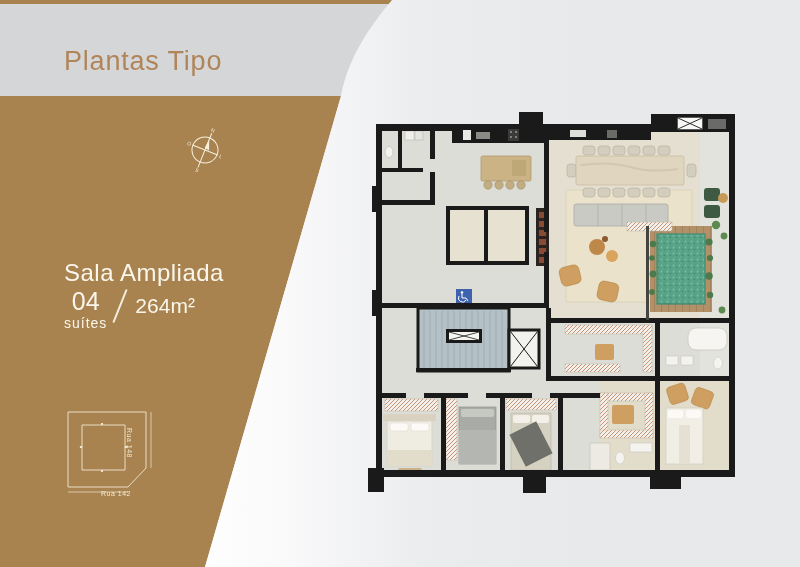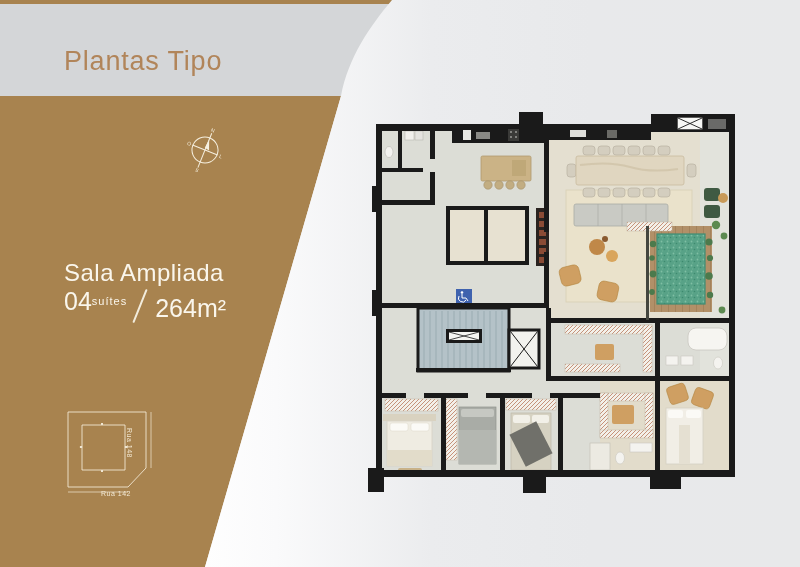--- a/index.html
+++ b/index.html
@@ -21,28 +21,28 @@
   .brand{
     position:absolute;left:64px;top:136px;font-size:20px;font-weight:300;
     color:#f8f4ea;letter-spacing:7px;
   }
   .compass{position:absolute;left:180px;top:125px;}
   .plan-name{
     position:absolute;left:64px;top:259px;font-size:24px;font-weight:300;
     color:#faf6ec;letter-spacing:0.5px;
   }
   .stats{position:absolute;left:64px;top:288px;display:flex;align-items:flex-start;color:#faf6ec;}
-  .stat-suites{display:flex;flex-direction:row;align-items:flex-start;}
+  .stat-suites{display:flex;flex-direction:column;align-items:center;}
   .stat-value{font-size:25px;font-weight:300;line-height:27px;}
-  .stat-sub{font-size:11px;letter-spacing:1px;margin-top:7px;}
+  .stat-sub{font-size:14px;letter-spacing:1px;margin-top:0px;}
   .stat-slash{
     width:2px;height:36px;background:#f2ecdc;transform:rotate(22deg);
     margin:0 14px 0 12px;border-radius:1px;
   }
-  .stat-area{font-size:25px;font-weight:300;margin-top:6px;}
+  .stat-area{font-size:21px;font-weight:300;margin-top:6px;}
   .site-map{position:absolute;left:56px;top:398px;}
   .site-label-bottom{
     position:absolute;left:76px;top:490px;width:80px;text-align:center;
     font-size:7px;color:#f3e9d4;letter-spacing:0.5px;
   }
   .site-label-right{
     position:absolute;left:133px;top:428px;font-size:7px;color:#f3e9d4;
     transform:rotate(90deg);transform-origin:left top;letter-spacing:0.5px;
     width:60px;
   }

